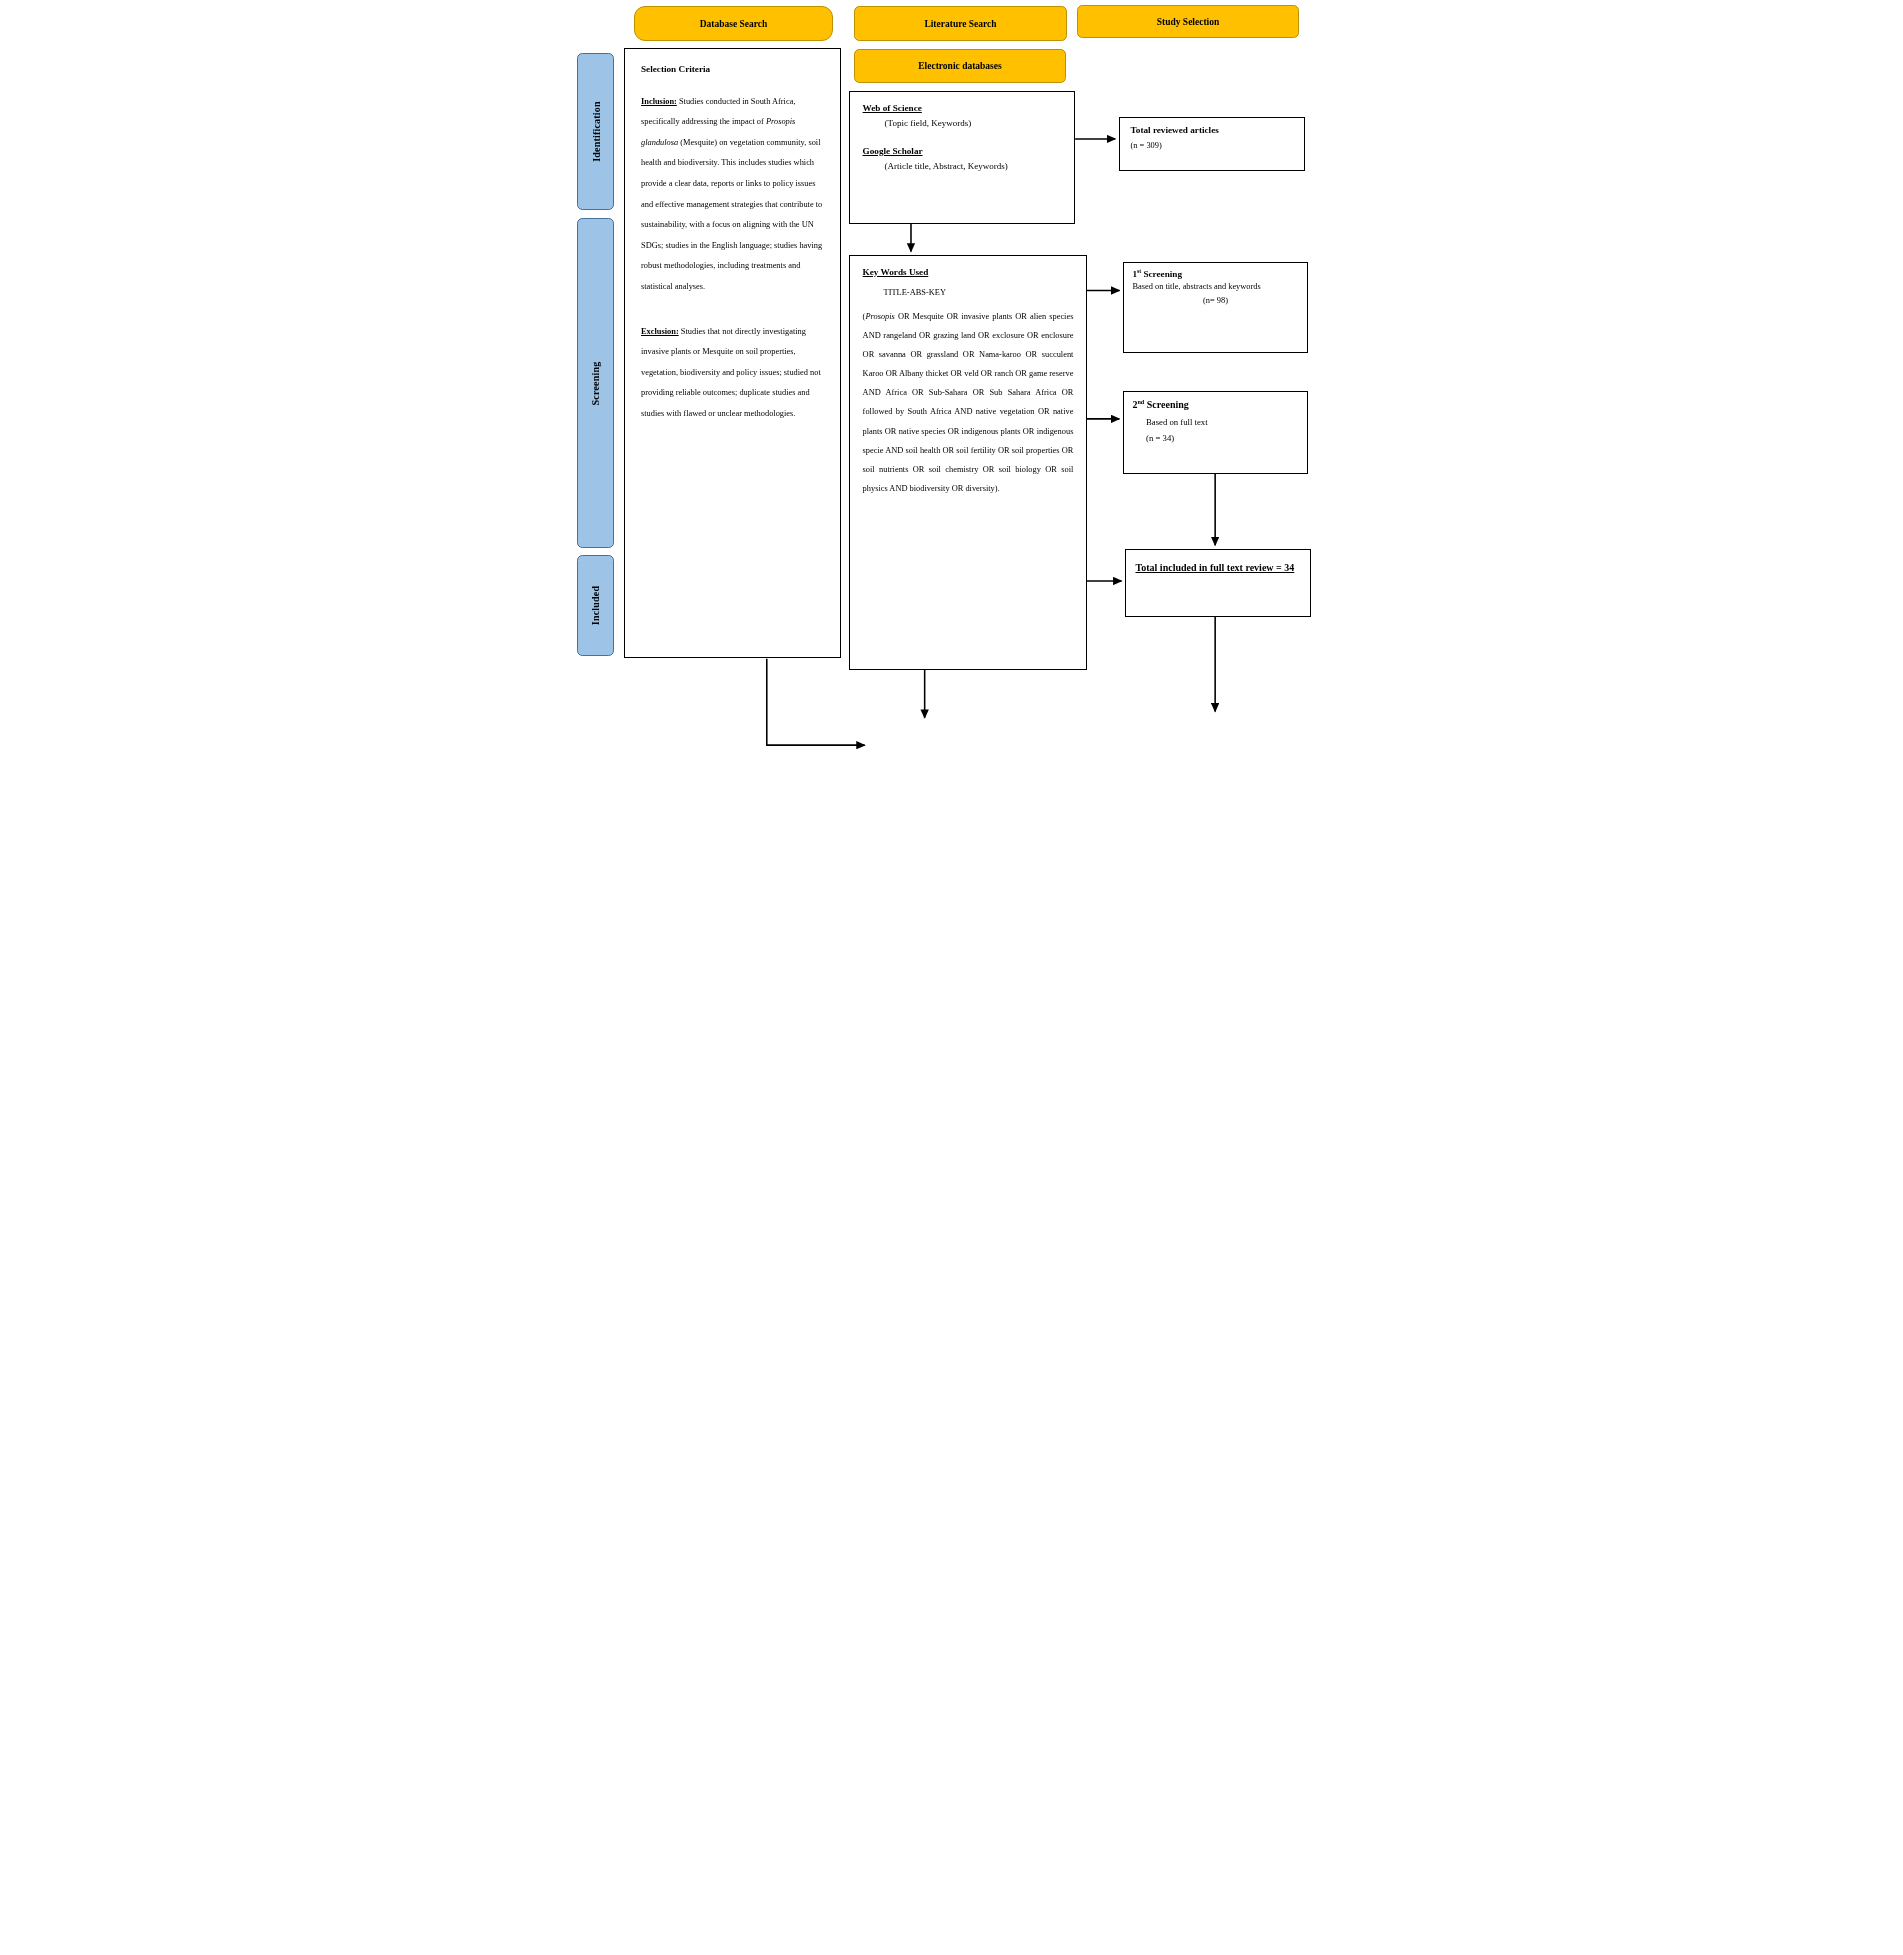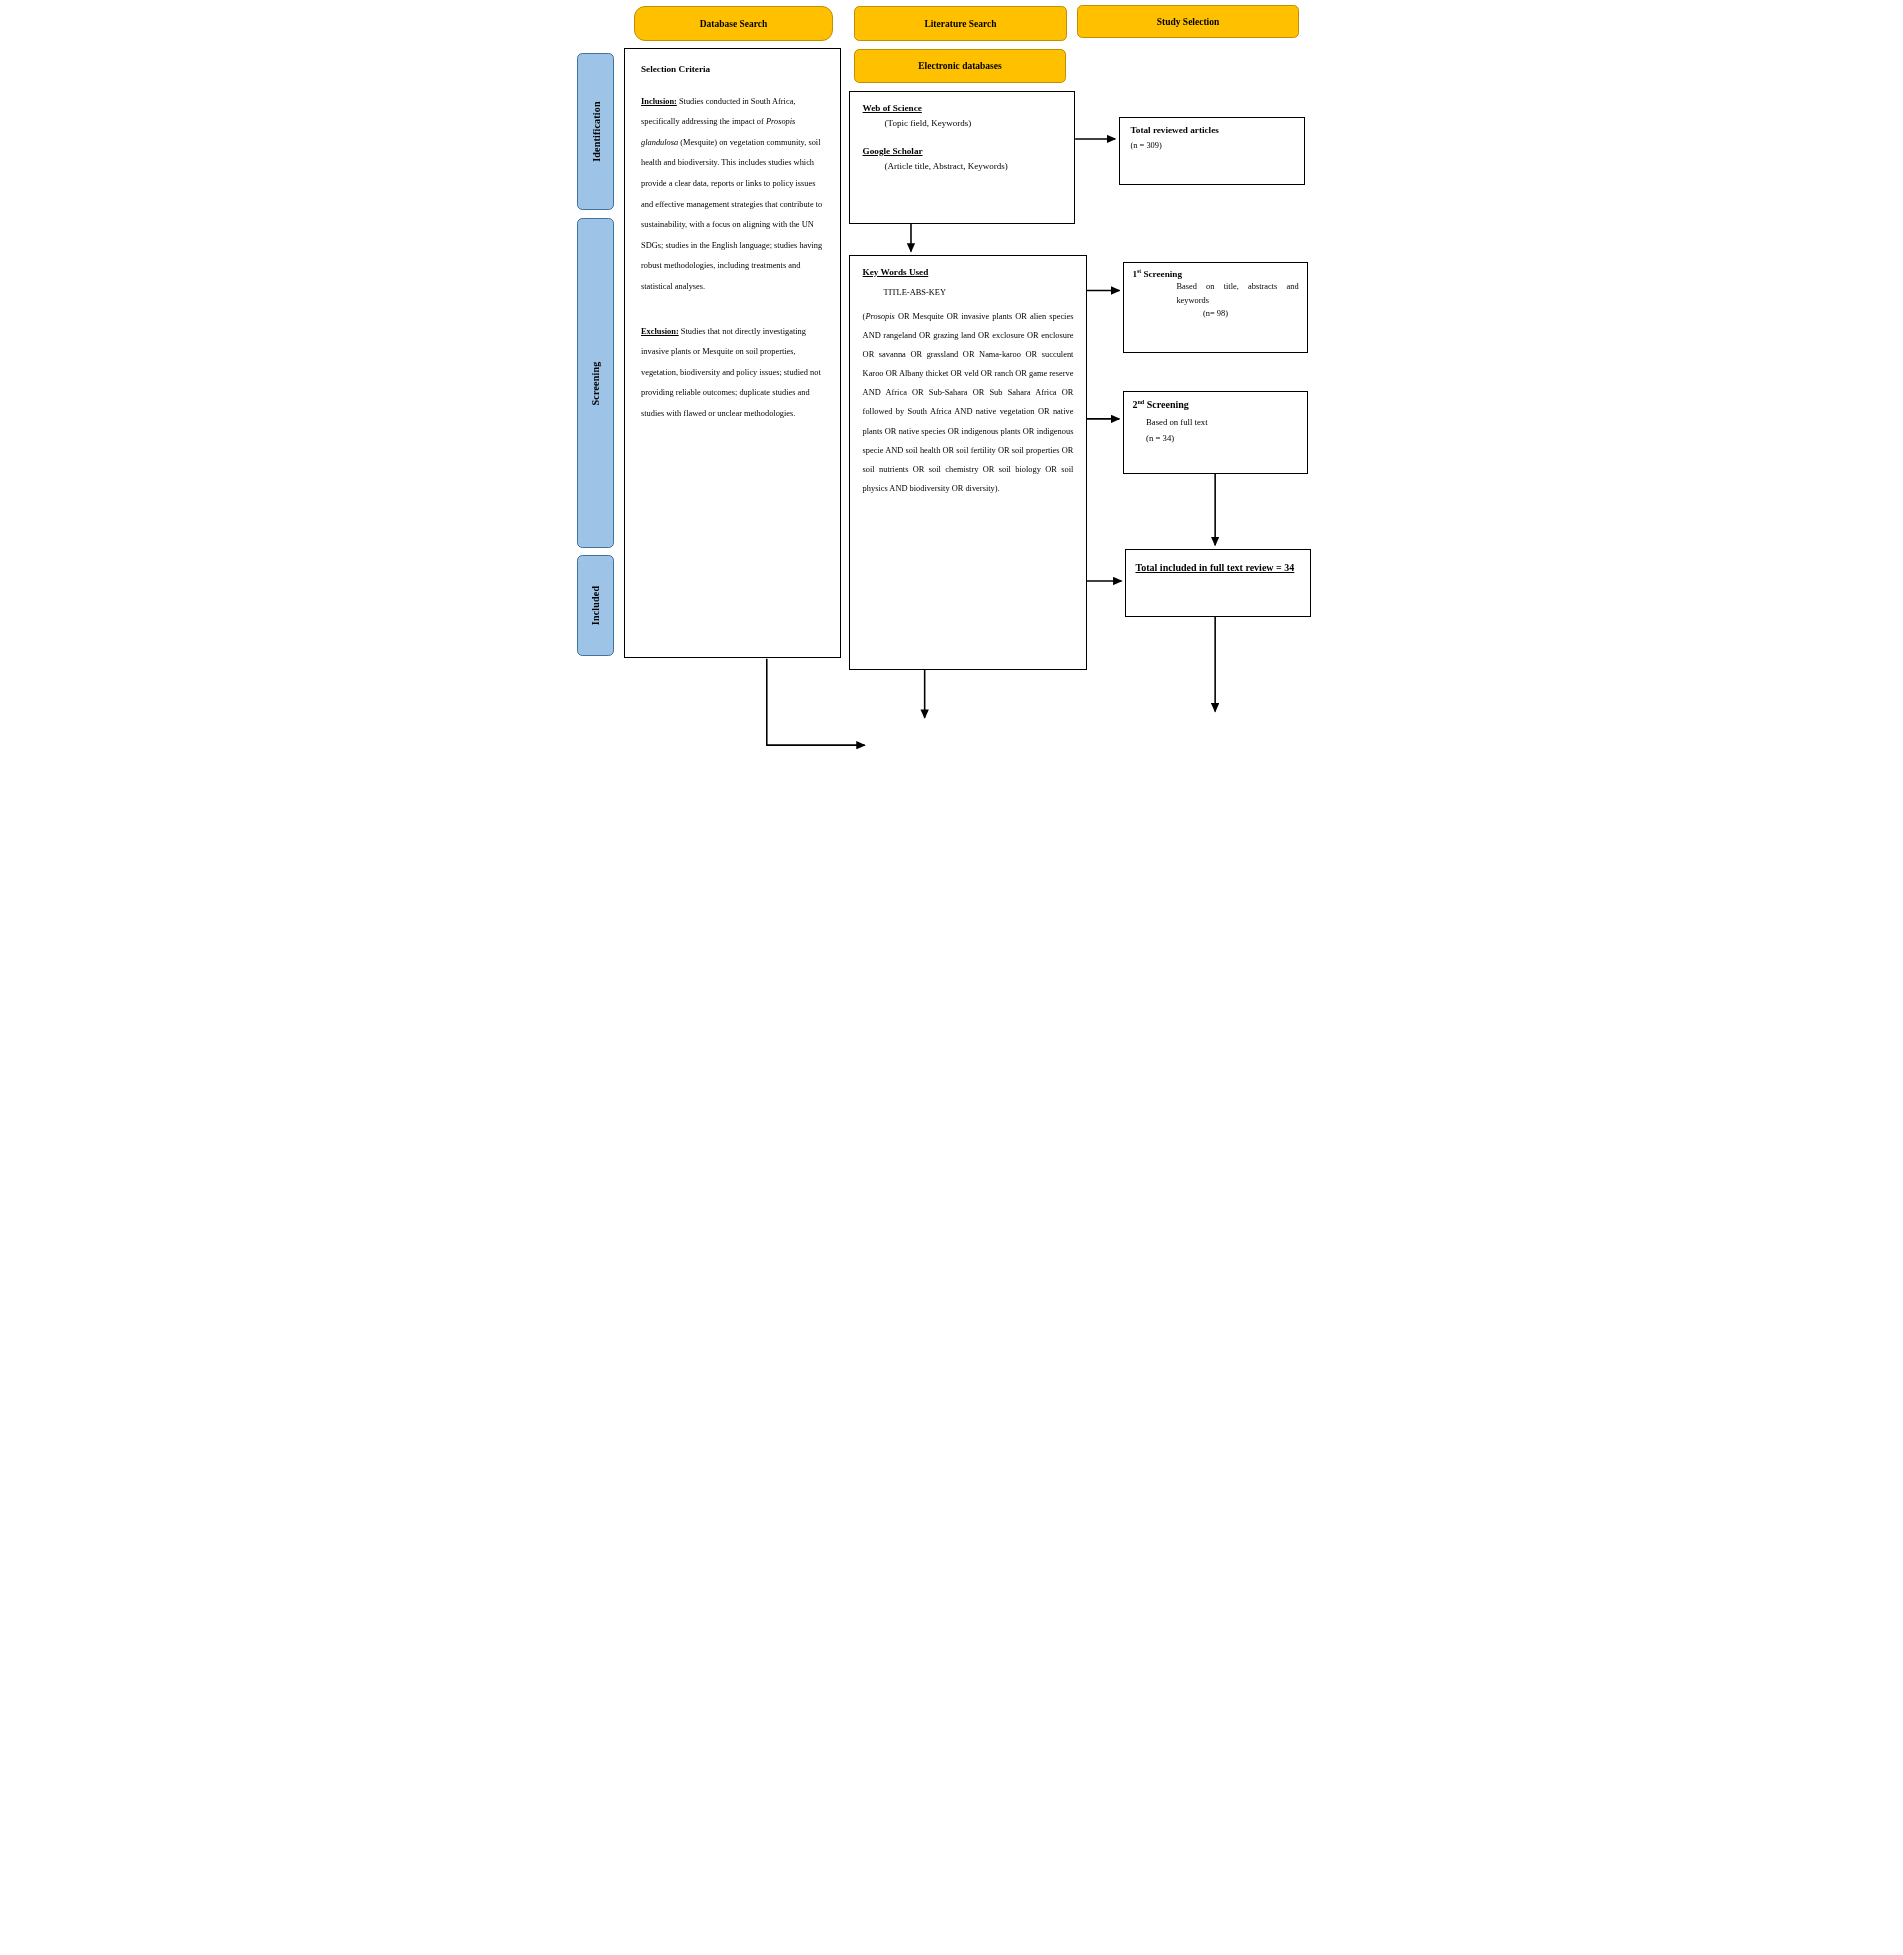--- a/index.html
+++ b/index.html
@@ -74,21 +74,21 @@
   .kwbox .kwscope { margin: 0 0 4.2px 21px; line-height: 2.2; }
   .kwbox .kwquery { text-align: justify; line-height: 2.28; }
 
   
   .resbox { padding: 7.4px 10.5px; font-size: 8.4px; }
   .resbox .rtitle { font-weight: bold; font-size: 9.2px; }
   .resbox .rn { margin-top: 5.3px; }
 
   .scr1 { padding: 5.3px 8.4px; font-size: 8.4px; }
   .scr1 .rtitle { font-weight: bold; font-size: 9.2px; margin-bottom: 1.1px; }
-  .scr1 .desc { text-align: justify; line-height: 1.6; margin-left: 44px; }
+  .scr1 .desc { text-align: justify; line-height: 1.6; }
   .scr1 .rn { text-align: center; margin-top: 2.1px; }
 
   .scr2 { padding: 6.3px 8.4px; font-size: 8.7px; }
   .scr2 .rtitle { font-weight: bold; font-size: 10px; margin-bottom: 3.2px; }
   .scr2 .desc { margin-left: 13.7px; line-height: 1.9; }
   .scr2 .rn { margin-left: 13.7px; line-height: 1.9; }
 
   .incbox {
     padding: 8.4px 9.5px;
     font-size: 10px;
@@ -179,21 +179,21 @@
     <div class="bu dbtitle">Google Scholar</div>
     <div class="dbsub">(Article title, Abstract, Keywords)</div>
   </div>
 
   <div class="abs wbox kwbox" style="left:278px; top:255px; width:238px; height:415px;">
     <div class="bu kwtitle">Key Words Used</div>
     <div class="kwscope">TITLE-ABS-KEY</div>
     <div class="kwquery"><span>(</span><span class="it">Prosopis</span><span> OR Mesquite OR invasive plants OR alien species AND rangeland OR grazing land OR exclosure OR enclosure OR savanna OR grassland OR Nama-karoo OR succulent Karoo OR Albany thicket OR veld OR ranch OR game reserve AND Africa OR Sub-Sahara OR Sub Sahara Africa OR followed by South Africa AND native vegetation OR native plants OR native species OR indigenous plants OR indigenous specie AND soil health OR soil fertility OR soil properties OR soil nutrients OR soil chemistry OR soil biology OR soil physics AND biodiversity OR diversity).</span></div>
   </div>
 
-  <div class="abs wbox resbox" style="left:548px; top:117px; width:186px; height:68px;">
+  <div class="abs wbox resbox" style="left:548px; top:117px; width:186px; height:54px;">
     <div class="rtitle">Total reviewed articles</div>
     <div class="rn">(n = 309)</div>
   </div>
 
   <div class="abs wbox scr1" style="left:552px; top:262px; width:185px; height:91px;">
     <div class="rtitle"><span>1</span><sup>st</sup><span> Screening</span></div>
     <div class="desc">Based on title, abstracts and keywords</div>
     <div class="rn">(n= 98)</div>
   </div>
 

